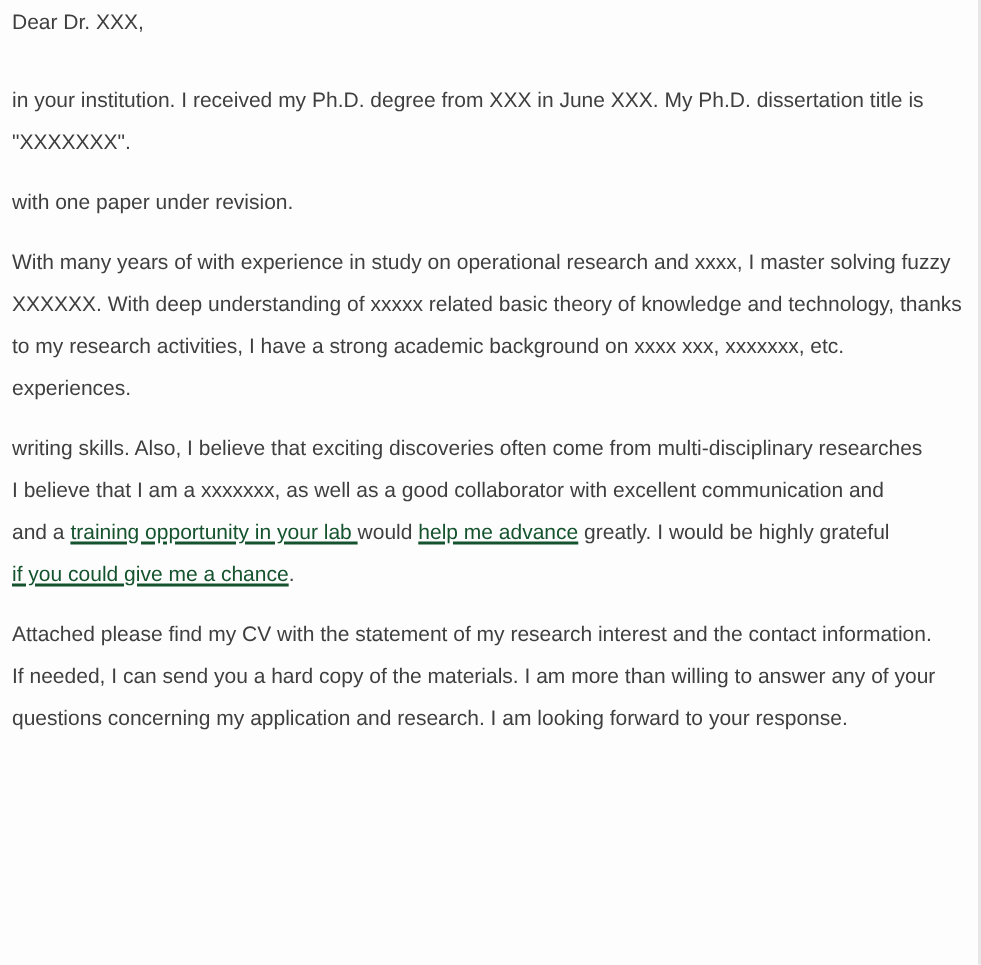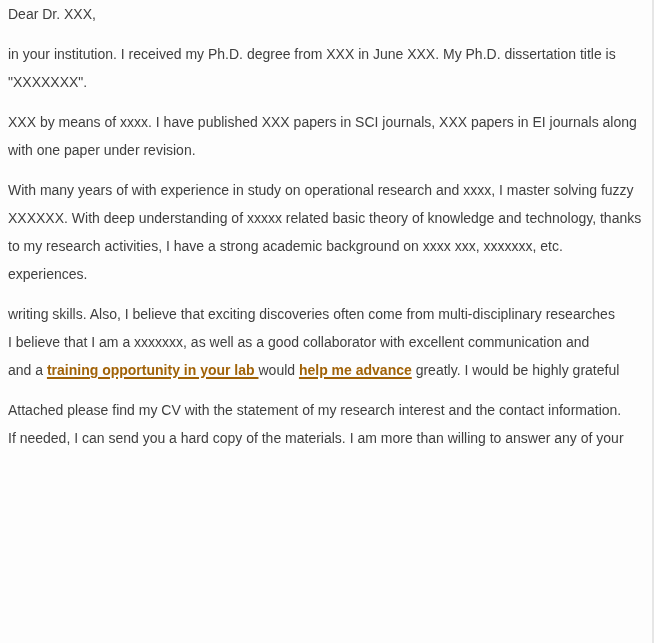--- a/index.html
+++ b/index.html
@@ -12,25 +12,25 @@
     color: #3f3f3f;
     font-family: "Liberation Sans", "DejaVu Sans", sans-serif;
     font-size: 14px;
   }
   .letter { padding: 0 0 0 8px; }
   .line {
     line-height: 28px;
     white-space: pre;
     overflow: hidden;
   }
-  .greeting { margin-bottom: 12px; }
+  .greeting { margin-bottom: 24px; }
   .para { margin-bottom: 12px; }
   .emph {
-    font-weight: bold;
-    color: #a16207;
+    font-weight: normal;
+    color: #14532d;
     text-decoration: underline;
     text-decoration-thickness: 1.5px;
     text-underline-offset: 2px;
   }
   .right-edge {
     position: absolute;
     top: 0;
     right: 0;
     width: 2px;
     height: 100%;
@@ -40,33 +40,34 @@
 </head>
 <body style="background: rgb(253, 253, 253); color: rgb(63, 63, 63);">
 
 <div class="letter">
   <div class="line greeting">Dear Dr. XXX,</div>
   <div class="para">
       <div class="line"><span>in your institution. I received my Ph.D. degree from XXX in June XXX. My Ph.D. dissertation title is</span></div>
       <div class="line"><span>"XXXXXXX".</span></div>
     </div>
   <div class="para">
-      <div class="line"><span>XXX by means of xxxx. I have published XXX papers in SCI journals, XXX papers in EI journals along</span></div>
       <div class="line"><span>with one paper under revision.</span></div>
     </div>
   <div class="para">
       <div class="line"><span>With many years of with experience in study on operational research and xxxx, I master solving fuzzy</span></div>
       <div class="line"><span>XXXXXX. With deep understanding of xxxxx related basic theory of knowledge and technology, thanks</span></div>
       <div class="line"><span>to my research activities, I have a strong academic background on xxxx xxx, xxxxxxx, etc.</span></div>
       <div class="line"><span>experiences.</span></div>
     </div>
   <div class="para">
       <div class="line"><span>writing skills. Also, I believe that exciting discoveries often come from multi-disciplinary researches</span></div>
       <div class="line"><span>I believe that I am a xxxxxxx, as well as a good collaborator with excellent communication and</span></div>
       <div class="line"><span>and a </span><span class="emph">training opportunity in your lab </span><span>would </span><span class="emph">help me advance</span><span> greatly. I would be highly grateful</span></div>
+      <div class="line"><span class="emph">if you could give me a chance</span><span>.</span></div>
     </div>
   <div class="para">
       <div class="line"><span>Attached please find my CV with the statement of my research interest and the contact information.</span></div>
       <div class="line"><span>If needed, I can send you a hard copy of the materials. I am more than willing to answer any of your</span></div>
+      <div class="line"><span>questions concerning my application and research. I am looking forward to your response.</span></div>
     </div>
 </div>
 
 <div class="right-edge" style="background: rgb(230, 230, 230);"></div>
 
 </body></html>

